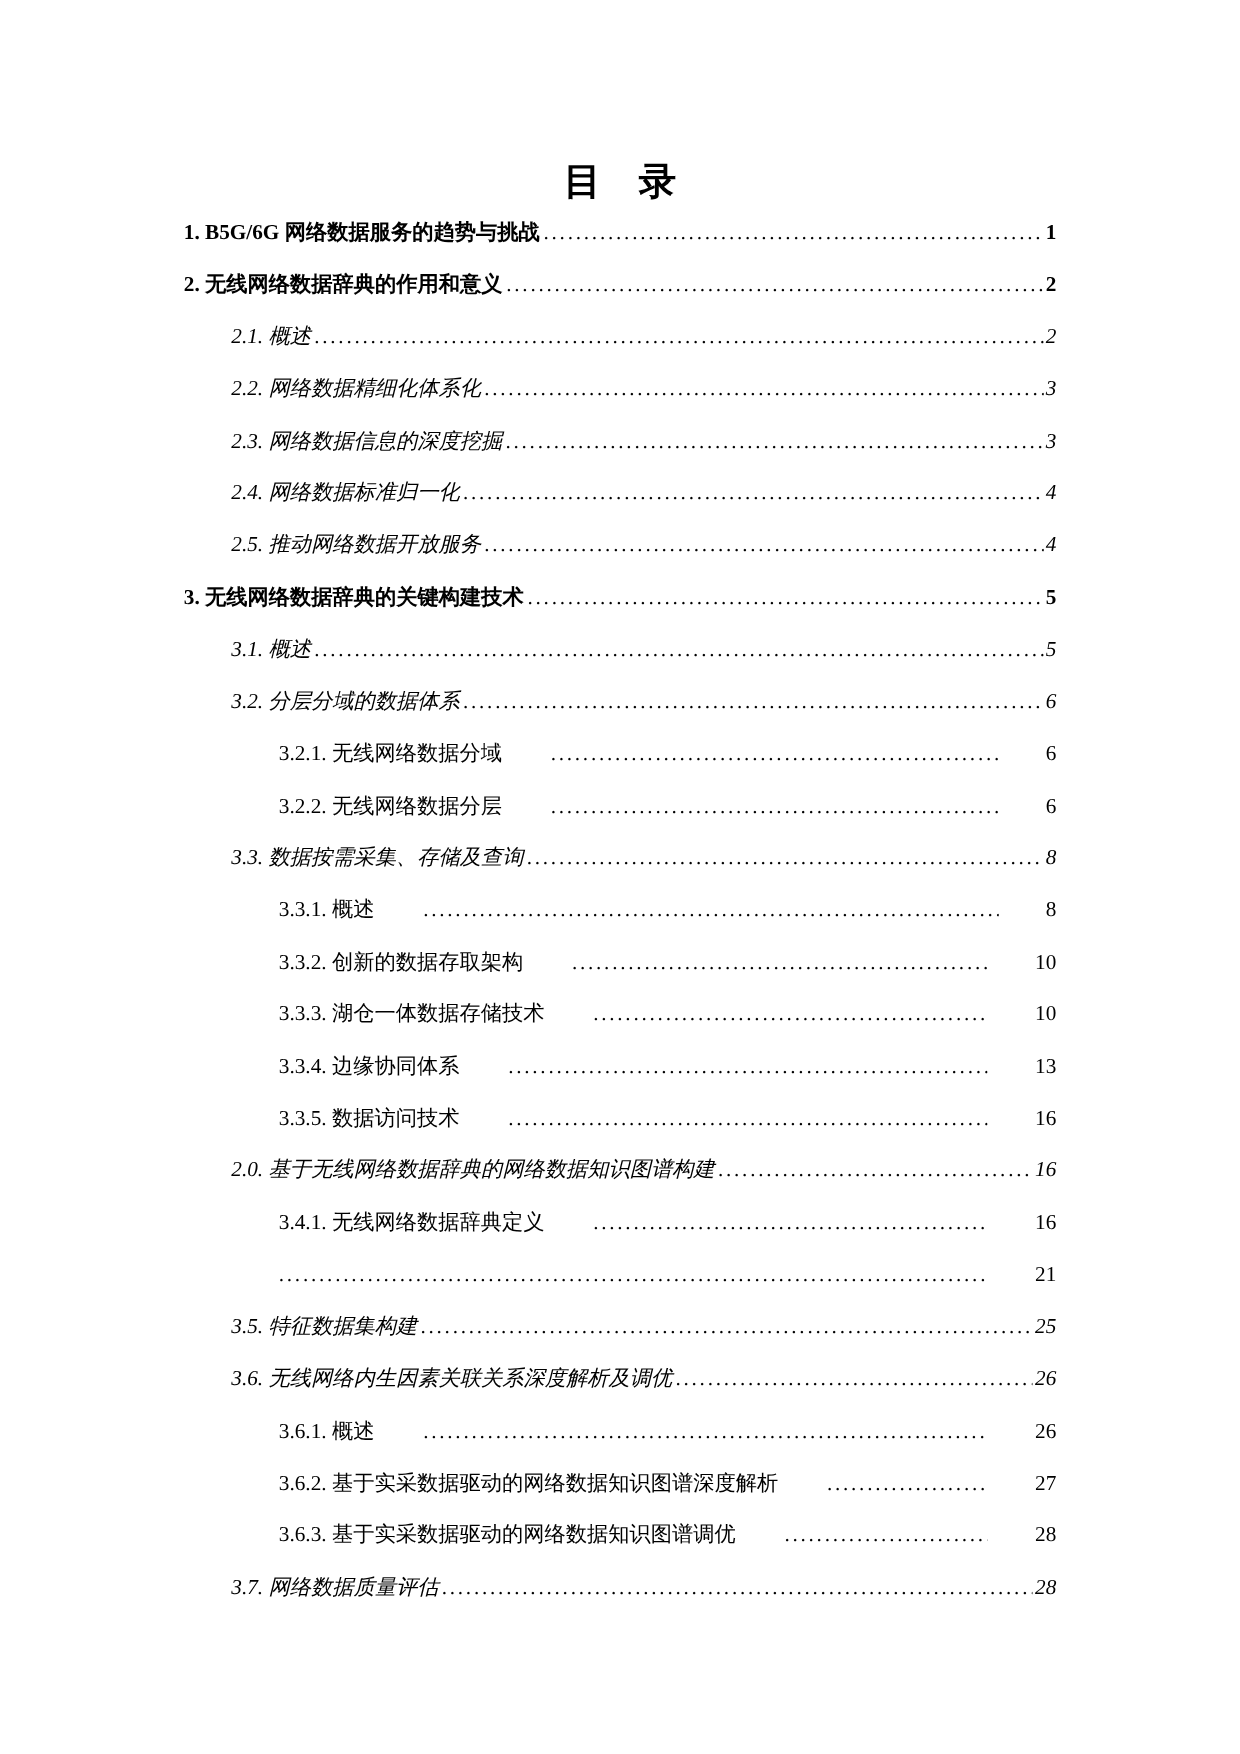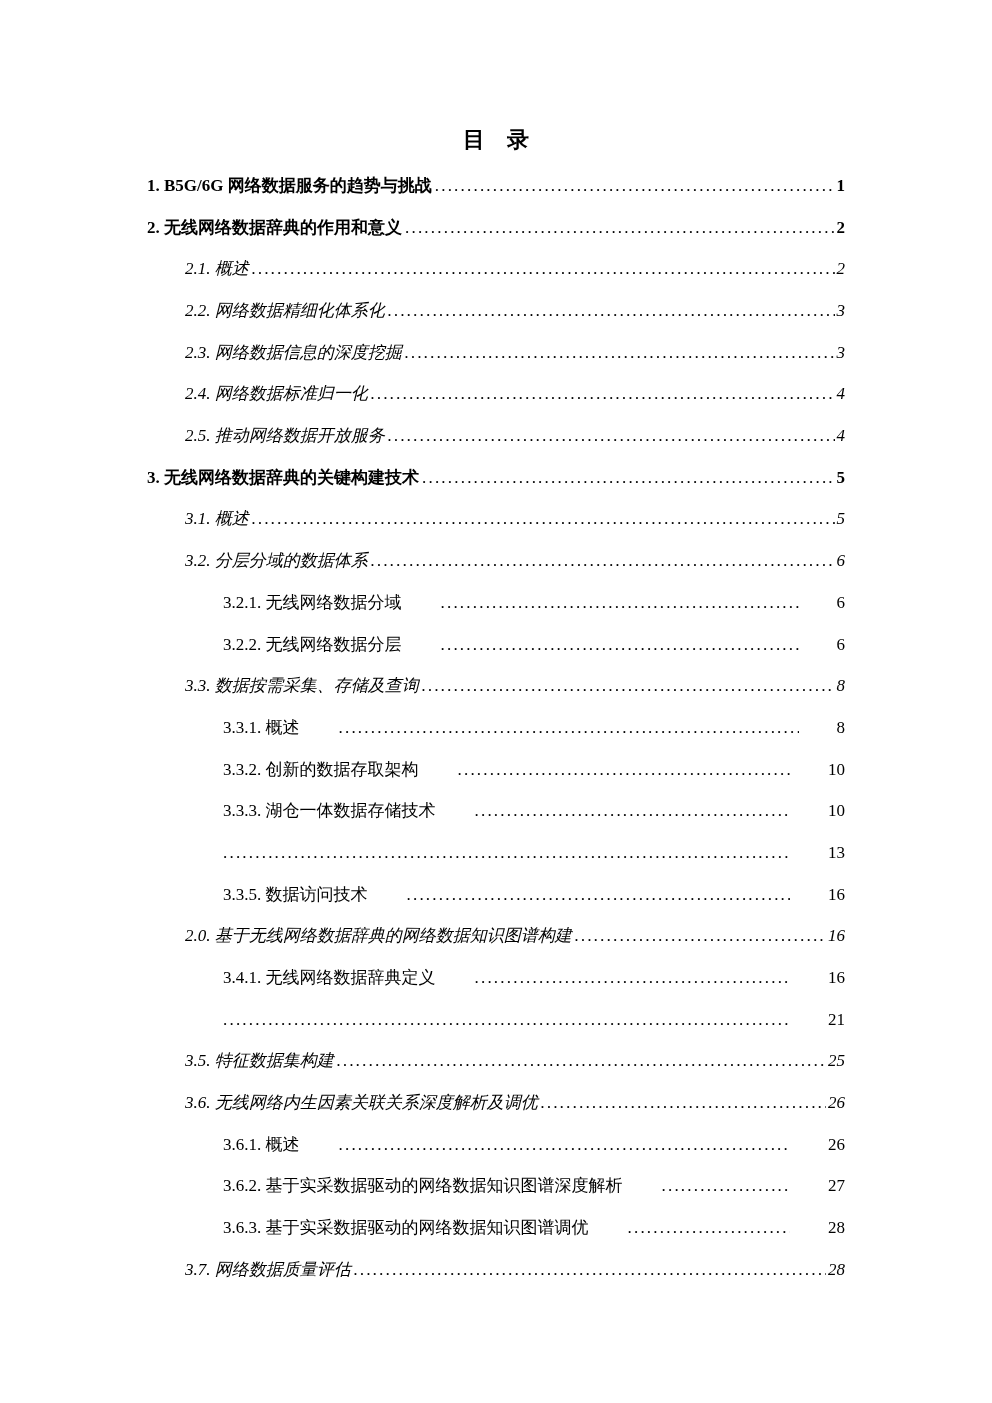--- a/index.html
+++ b/index.html
@@ -20,33 +20,33 @@
     inset: 0;
     background: #ffffff;
   }
   .toc-title {
     position: absolute;
     top: 125px;
     left: 0;
     width: 100%;
     margin: 0;
     text-align: center;
-    font-size: 22px;
+    font-size: 30px;
     font-weight: bold;
     white-space: pre;
   }
   .toc-list {
     position: absolute;
     top: 165px;
     left: 147px;
     right: 147px;
   }
   .toc-row {
     display: flex;
-    align-items: flex-end;
+    align-items: center;
     line-height: 41.7px;
     height: 41.7px;
     font-size: 17px;
     white-space: nowrap;
   }
   .toc-row.level-1 {
     font-weight: bold;
   }
   .toc-row.level-2 {
     padding-left: 38px;
@@ -175,20 +175,21 @@
     <span class="toc-page">10</span>
   </div>
 
   <div class="toc-row level-3">
     <span class="toc-label">3.3.3. 湖仓一体数据存储技术</span>
     <span class="toc-dots"></span>
     <span class="toc-page">10</span>
   </div>
 
   <div class="toc-row level-3">
+    <span class="toc-label">3.3.4. 边缘协同体系</span>
     <span class="toc-dots"></span>
     <span class="toc-page">13</span>
   </div>
 
   <div class="toc-row level-3">
     <span class="toc-label">3.3.5. 数据访问技术</span>
     <span class="toc-dots"></span>
     <span class="toc-page">16</span>
   </div>
 

